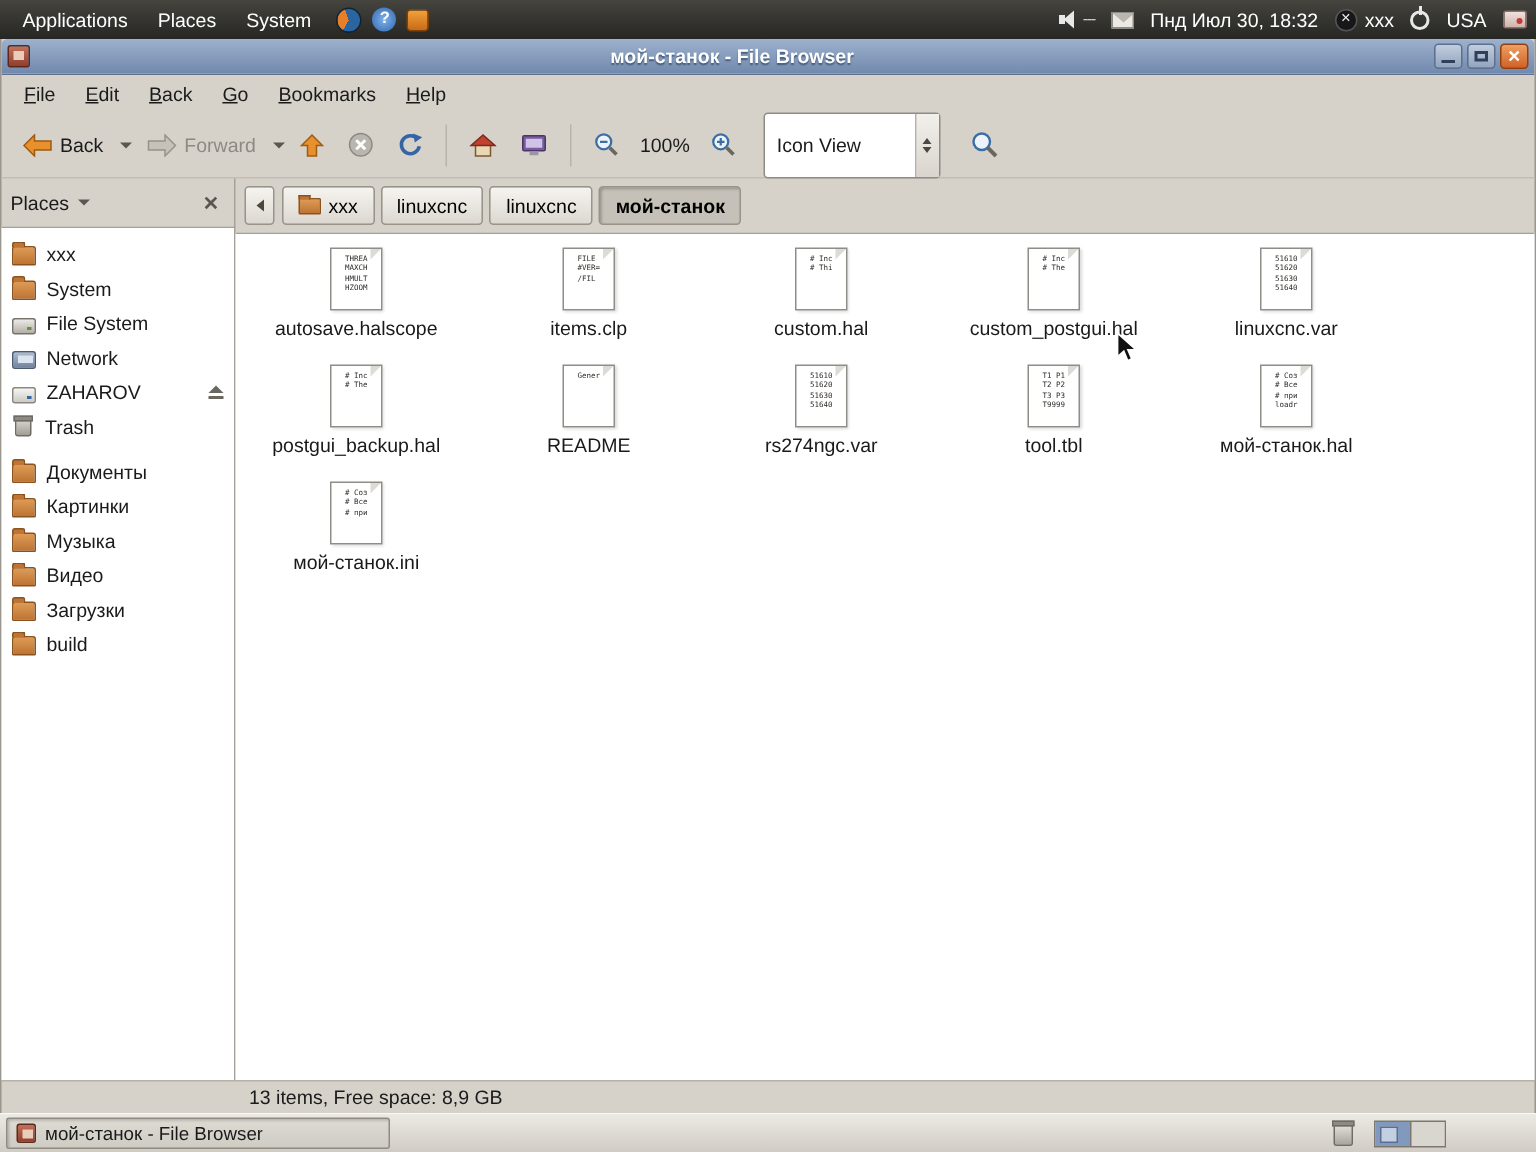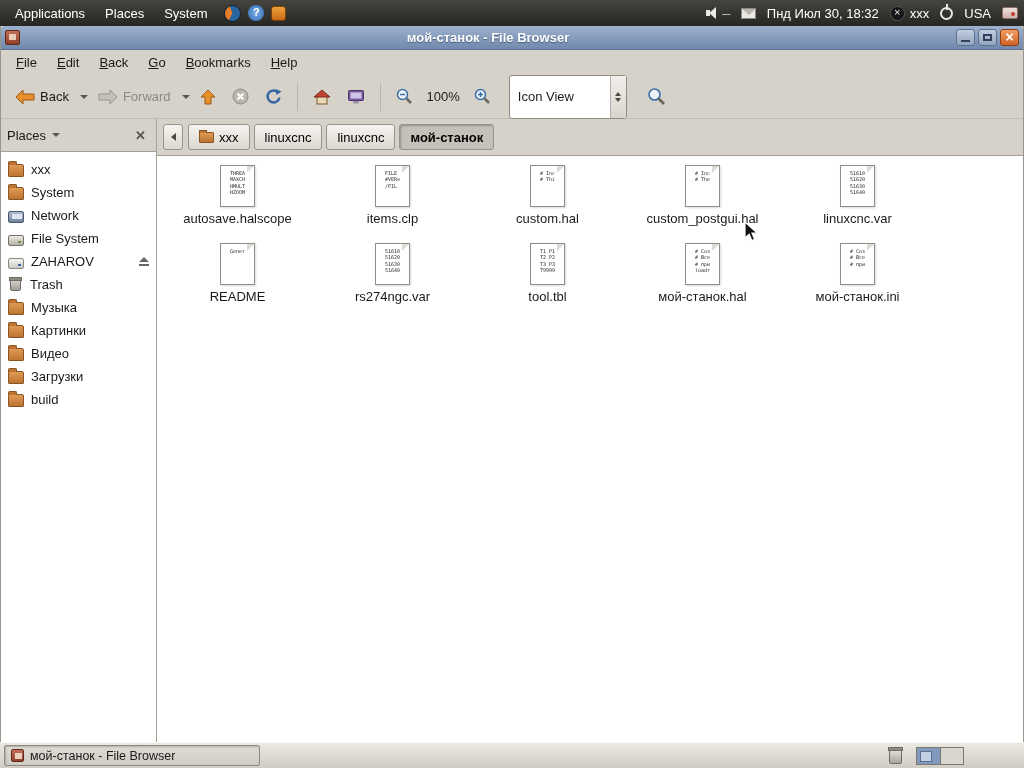--- a/index.html
+++ b/index.html
@@ -264,43 +264,47 @@
         <div class="plist">
             <div class="place">
               <span class="icn folder"></span>
               <span class="lbl">xxx</span>
             </div>
             <div class="place">
               <span class="icn folder"></span>
               <span class="lbl">System</span>
             </div>
             <div class="place">
+              <span class="icn drive"></span>
+              <span class="lbl">File System</span>
+            </div>
+            <div class="place">
               <span class="icn network"></span>
               <span class="lbl">Network</span>
-            </div>
-            <div class="place">
-              <span class="icn drive"></span>
-              <span class="lbl">File System</span>
             </div>
             <div class="place">
               <span class="icn disk"></span>
               <span class="lbl">ZAHAROV</span>
               <span class="eject"></span>
             </div>
             <div class="place">
               <span class="icn trash"></span>
               <span class="lbl">Trash</span>
             </div>
+            <div class="place" style="margin-top: 7px;">
+              <span class="icn folder"></span>
+              <span class="lbl">Документы</span>
+            </div>
+            <div class="place">
+              <span class="icn folder"></span>
+              <span class="lbl">Картинки</span>
+            </div>
             <div class="place">
               <span class="icn folder"></span>
               <span class="lbl">Музыка</span>
-            </div>
-            <div class="place">
-              <span class="icn folder"></span>
-              <span class="lbl">Картинки</span>
             </div>
             <div class="place">
               <span class="icn folder"></span>
               <span class="lbl">Видео</span>
             </div>
             <div class="place">
               <span class="icn folder"></span>
               <span class="lbl">Загрузки</span>
             </div>
             <div class="place">
@@ -365,20 +369,27 @@
               <div class="ficon">
                 <pre class="preview">51610
 51620
 51630
 51640</pre>
               </div>
               <div class="flabel">linuxcnc.var</div>
             </div>
             <div class="fcell">
               <div class="ficon">
+                <pre class="preview"># Inc
+# The</pre>
+              </div>
+              <div class="flabel">postgui_backup.hal</div>
+            </div>
+            <div class="fcell">
+              <div class="ficon">
                 <pre class="preview">Gener</pre>
               </div>
               <div class="flabel">README</div>
             </div>
             <div class="fcell">
               <div class="ficon">
                 <pre class="preview">51610
 51620
 51630
 51640</pre>
@@ -408,20 +419,23 @@
                 <pre class="preview"># Соз
 # Все
 # при</pre>
               </div>
               <div class="flabel">мой-станок.ini</div>
             </div>
           </div>
       </div>
     </div>
 
+    <div class="statusbar">
+      <span>13 items, Free space: 8,9 GB</span>
+    </div>
   </div>
 
   <div class="bottom-panel">
     <div class="task-btn">
       <span class="t-icon"></span>
       <span class="lbl">мой-станок - File Browser</span>
     </div>
     <div class="bp-right">
       <span class="bp-trash"></span>
       <span class="pager">

